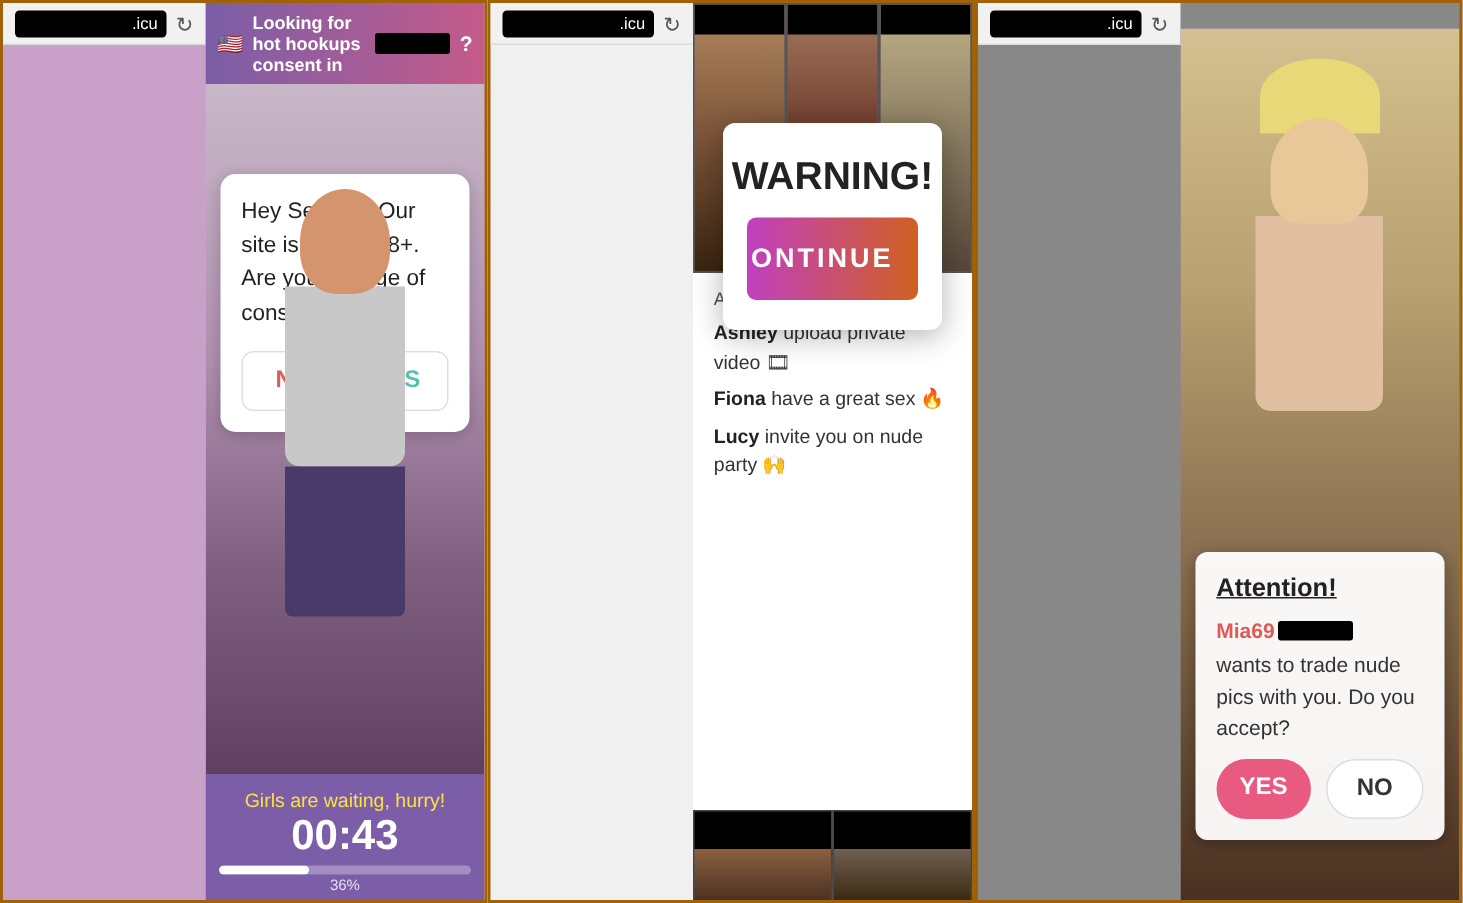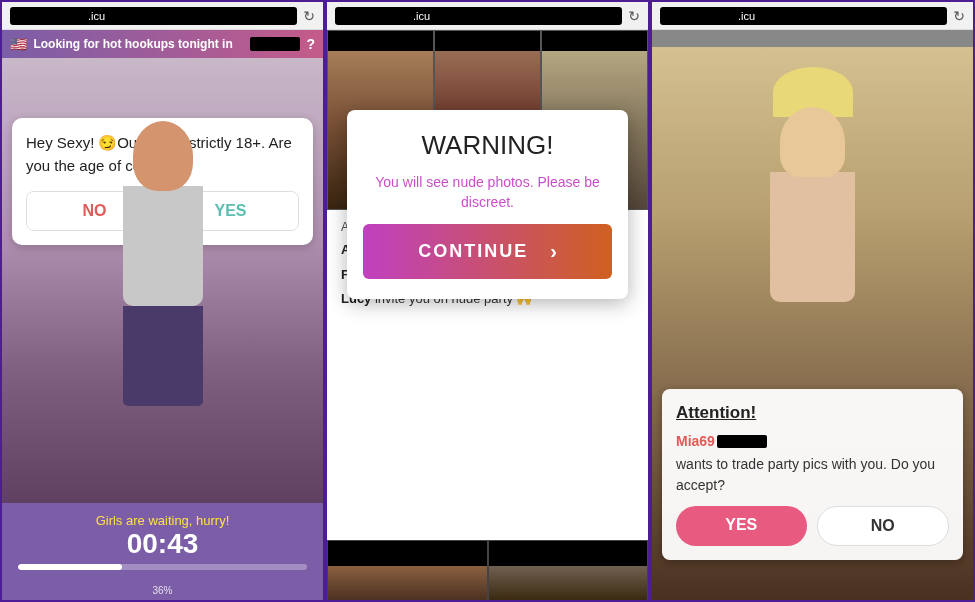--- a/index.html
+++ b/index.html
@@ -10,24 +10,23 @@
       flex-direction: row;
       font-family: Arial, sans-serif;
       overflow: hidden;
       background: #ccc;
     }
 
     
     .panel {
       flex: 1;
       display: flex;
-      flex-direction: column;
-      position: relative;
-      overflow: hidden;
-      border: 2px solid #4c1d95;
+      position: relative;
+      overflow: hidden;
+      border: 2px solid #a16207;
     }
 
     
     .browser-bar {
       display: flex;
       align-items: center;
       background: #f1f1f1;
       height: 28px;
       padding: 0 8px;
       gap: 6px;
@@ -196,21 +195,21 @@
       overflow: hidden;
     }
     .footer-progress-bar {
       height: 100%;
       background: #fff;
       border-radius: 3px;
     }
     .footer-percent {
       color: rgba(255,255,255,0.8);
       font-size: 10px;
-      margin-top: 15px;
+      margin-top: 2px;
     }
 
     
     .panel2 {
       background: #f0f0f0;
     }
     .panel2-content {
       flex: 1;
       display: flex;
       flex-direction: column;
@@ -258,21 +257,21 @@
       padding: 20px 16px;
       box-shadow: 0 4px 20px rgba(0,0,0,0.3);
       display: flex;
       flex-direction: column;
       align-items: center;
       gap: 12px;
       z-index: 10;
     }
     .warning-title {
       font-size: 26px;
-      font-weight: normal;
+      font-weight: bold;
       color: #222;
       text-align: center;
     }
     .warning-subtitle {
       font-size: 14px;
       color: #c94fc9;
       text-align: center;
       line-height: 1.4;
     }
     .continue-btn {
@@ -458,21 +457,21 @@
       <div style="background:#000;width:70px;height:12px;border-radius:2px;margin-right:2px;"></div>
       <span class="url-text">.icu</span>
     </div>
     <span class="reload-icon">↻</span>
   </div>
 
   <div class="panel1-content">
 
     <div class="panel1-top-banner">
       <span class="flag-icon">🇺🇸</span>
-      <span class="banner-text">Looking for hot hookups tonight in</span>
+      <span class="banner-text">Looking for hot hookups consent in</span>
       <div class="banner-redact"></div>
       <span class="banner-q">?</span>
     </div>
 
     <div class="panel1-photo-area">
 
       <div style="position:absolute;top:0;left:0;right:0;bottom:0;background:linear-gradient(180deg,#c8b8c8 0%,#b090b0 40%,#806080 70%,#604060 100%);"></div>
 
       <div class="person-silhouette" style="position:relative;z-index:1;">
         <div class="person-head"></div>
@@ -524,21 +523,20 @@
         <div class="photo-block-redact-top"></div>
       </div>
       <div class="photo-block">
         <div class="person2-shape" style="background:linear-gradient(180deg,#d0c090 0%,#908060 50%,#504030 100%);"></div>
         <div class="photo-block-redact-top"></div>
       </div>
     </div>
 
     <div class="panel2-warning-overlay">
       <div class="warning-title">WARNING!</div>
-      <div class="warning-subtitle">You will see nude photos. Please be discreet.</div>
       <button class="continue-btn">
         <span class="continue-btn-text">CONTINUE</span>
         <span class="continue-arrow">›</span>
       </button>
     </div>
 
     <div class="panel2-bottom">
       <div class="activity-header">
         <span>Activity in</span>
         <span class="activity-redact"></span>
@@ -590,21 +588,21 @@
         <div style="width:65px;height:70px;background:#e8c898;border-radius:50% 50% 30% 30%;margin-top:-10px;z-index:2;position:relative;"></div>
         <div style="width:85px;height:130px;background:#e0c0a0;border-radius:0 0 10px 10px;margin-top:-5px;"></div>
       </div>
     </div>
 
     <div class="panel3-attention-box">
       <div class="attention-title">Attention!</div>
       <div class="attention-line1">
         <span class="attention-username">Mia69</span>
         <span class="attention-redact"></span>
-        <span>wants to trade party pics with you. Do you accept?</span>
+        <span>wants to trade nude pics with you. Do you accept?</span>
       </div>
       <div class="attention-buttons">
         <div class="attn-yes">YES</div>
         <div class="attn-no">NO</div>
       </div>
     </div>
   </div>
 </div>
 
 </body></html>

